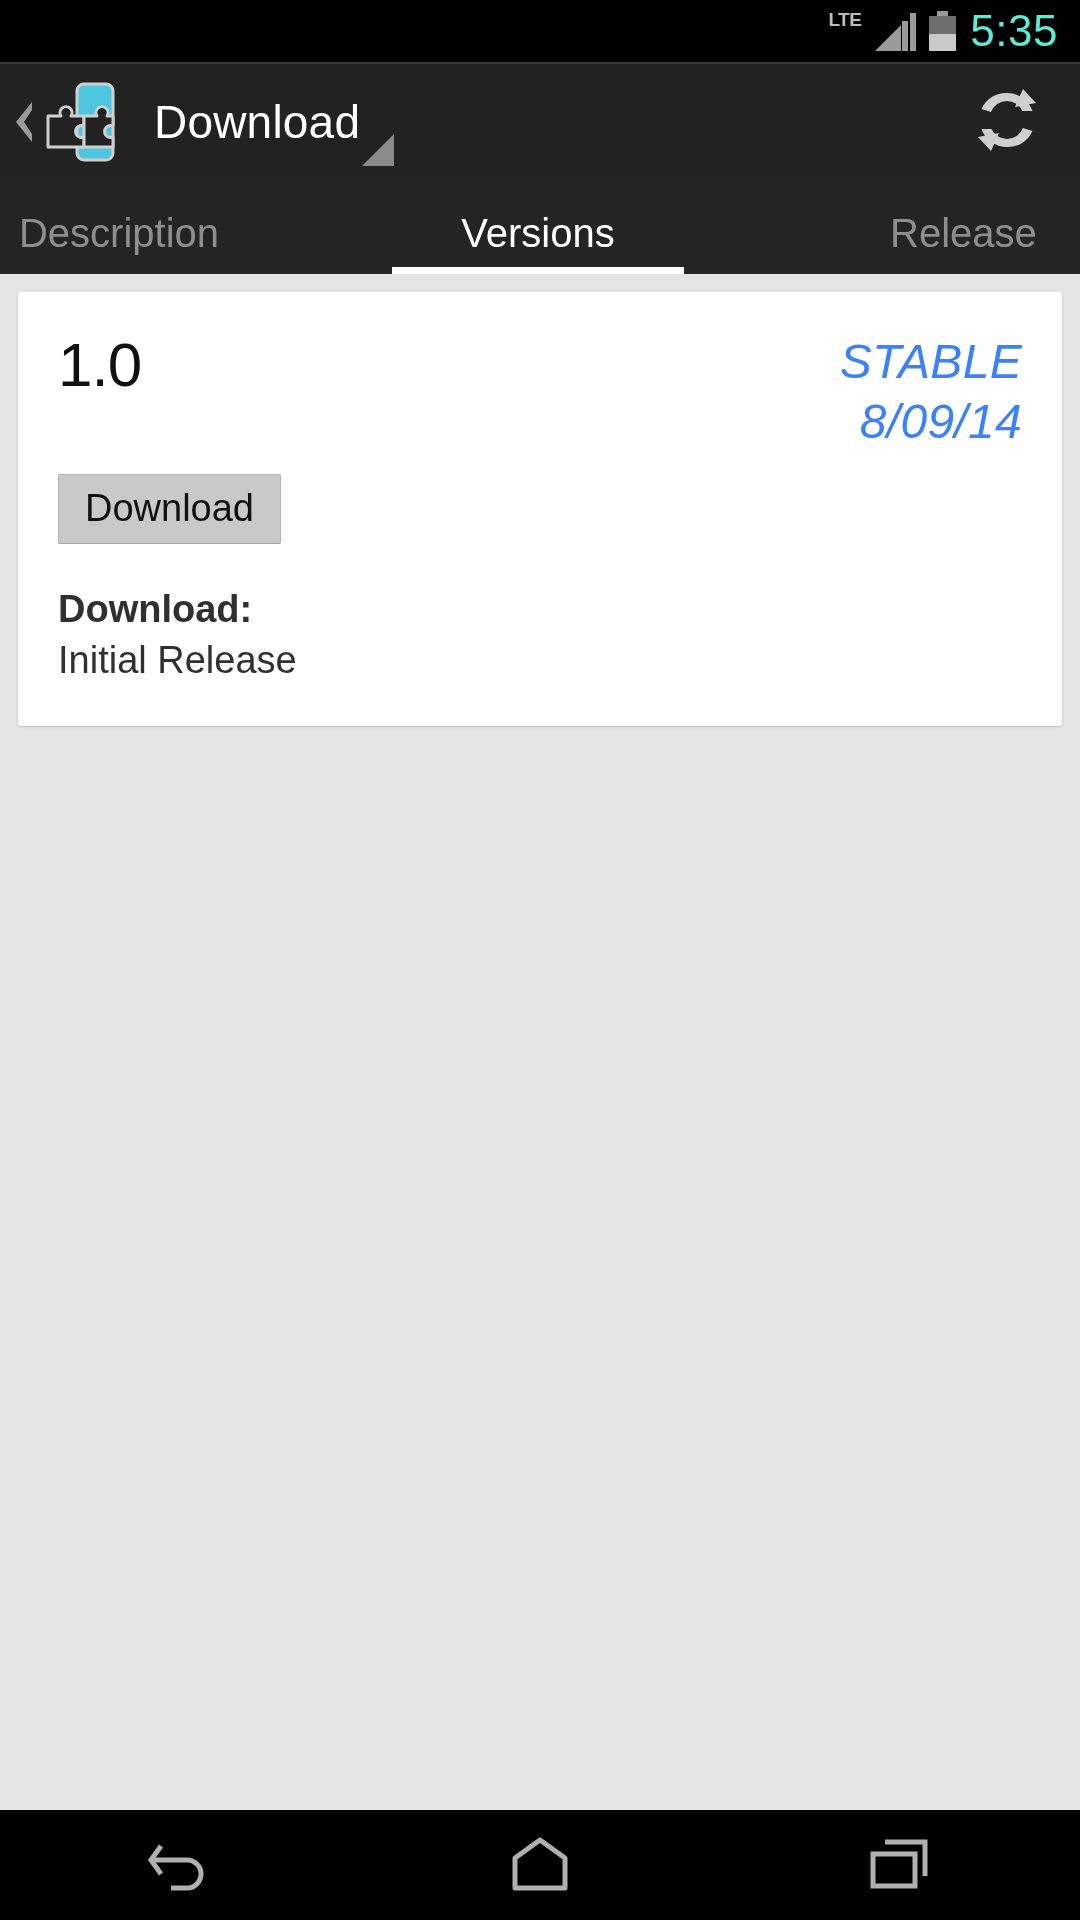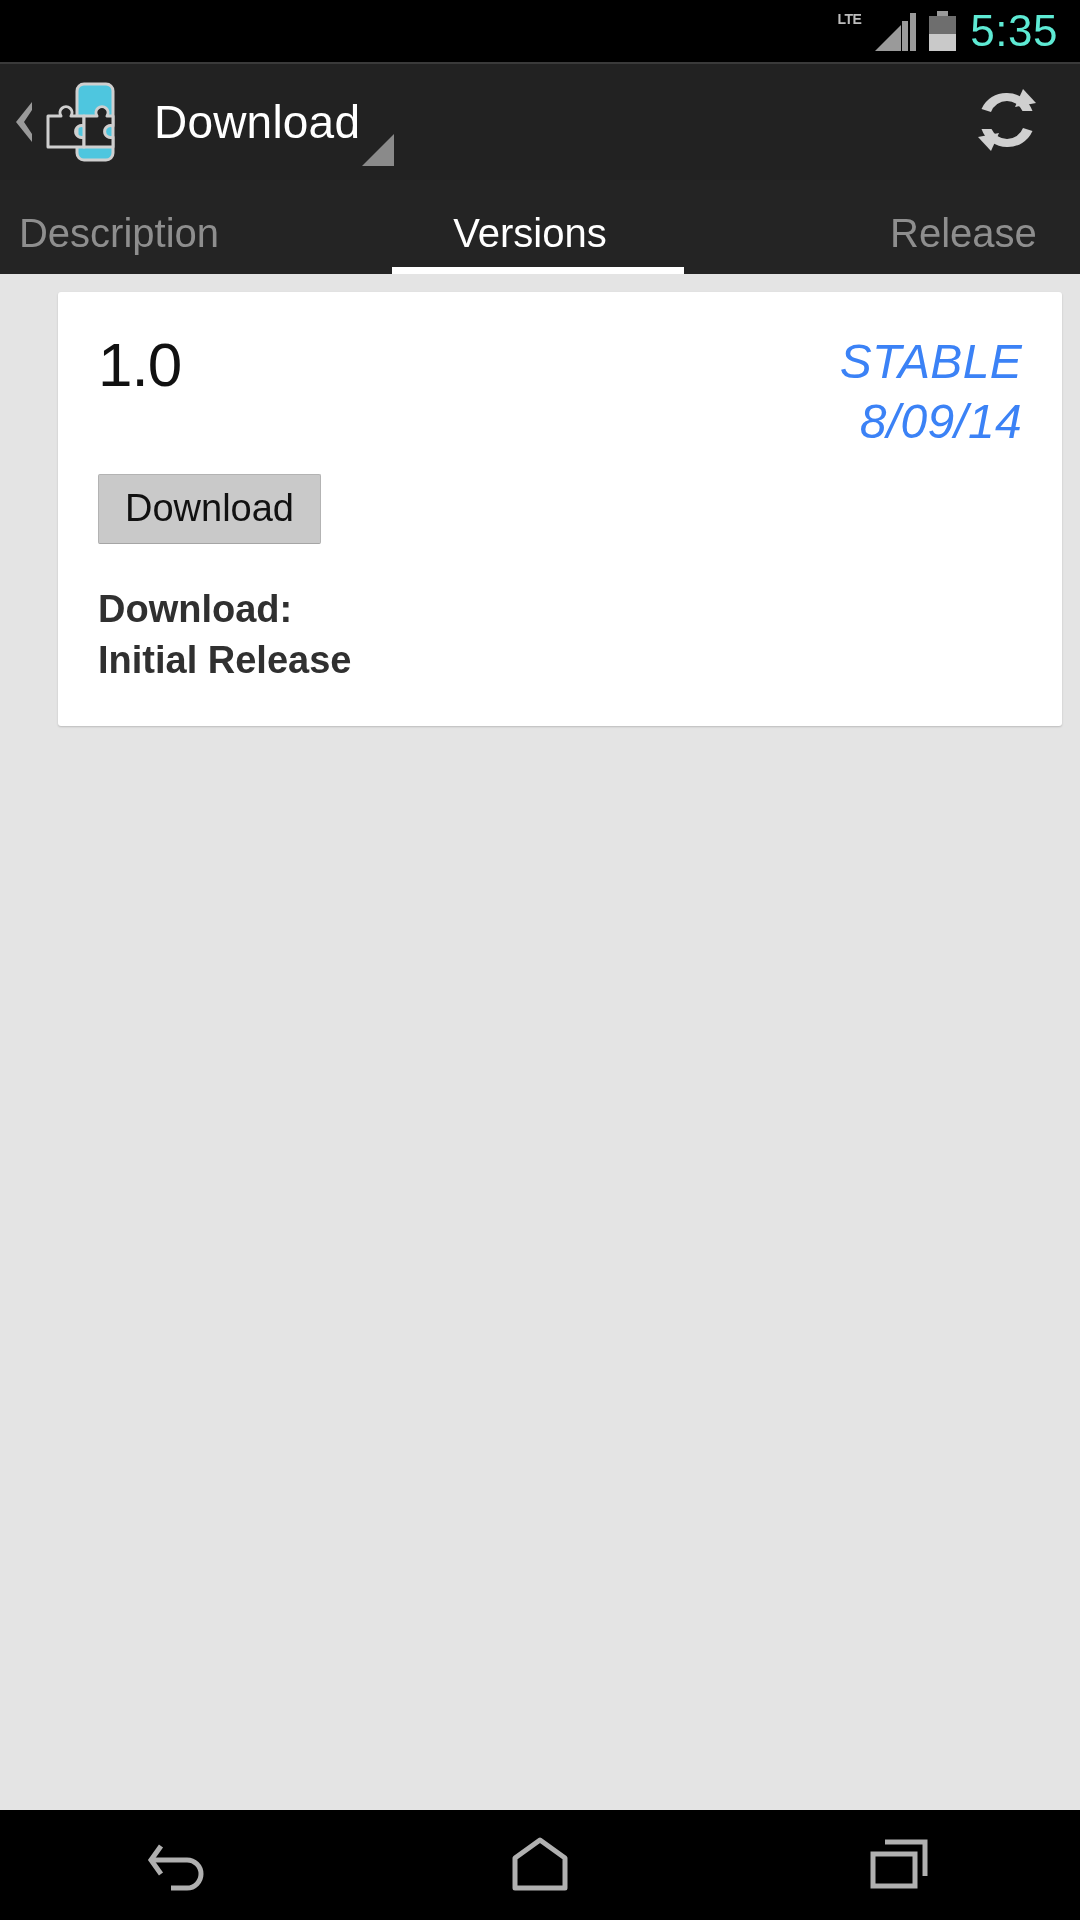--- a/index.html
+++ b/index.html
@@ -12,21 +12,21 @@
   #screen { position:relative; width:1080px; height:1920px; display:flex; flex-direction:column; }
 
   
   .statusbar {
     height:62px; background:#000000; flex:0 0 62px;
     display:flex; align-items:center; justify-content:flex-end;
     padding-right:22px; gap:14px;
   }
   .sb-lte { display:flex; flex-direction:column; align-items:flex-start; height:42px; justify-content:flex-start; }
   .sb-lte .lte-text {
-    color:#bdbdbd; font-size:14px; font-weight:bold; line-height:19px;
+    color:#bdbdbd; font-size:19px; font-weight:bold; line-height:19px;
     letter-spacing:-0.5px; font-family:"Liberation Sans", sans-serif;
   }
   .sb-signal { width:40px; height:40px; position:relative; }
   .sb-signal .tri {
     position:absolute; bottom:0; left:0; width:0; height:0;
     border-left:26px solid transparent; border-bottom:26px solid #9a9a9a;
   }
   .sb-signal .bar { position:absolute; bottom:0; background:#9a9a9a; }
   .sb-signal .b1 { left:27px; width:6px; height:30px; }
   .sb-signal .b2 { left:35px; width:6px; height:38px; }
@@ -65,48 +65,47 @@
     overflow:hidden;
   }
   .tab {
     display:flex; align-items:center; justify-content:center;
     position:relative; cursor:pointer; white-space:nowrap;
   }
   .tab-label { font-size:40px; font-weight:400;margin-top:12px; }
   .tab.inactive .tab-label { color:#8e8e8e; }
   .tab.active .tab-label { color:#ffffff; }
   .tab-desc { position:absolute; left:-6px; top:0; bottom:0; width:250px; }
-  .tab-vers { position:absolute; left:384px; top:0; bottom:0; width:292px; }
+  .tab-vers { position:absolute; left:392px; top:0; bottom:0; width:292px; }
   .tab-sett { position:absolute; left:890px; top:0; bottom:0; width:250px; justify-content:flex-start; }
   .tab-indicator {
     position:absolute; left:392px; bottom:0; width:292px; height:7px; background:#ffffff;
   }
 
   
   .content { flex:1 1 auto; background:#e4e4e4; position:relative; padding:18px 18px 0 18px; }
   .card {
     background:#ffffff; border-radius:3px; padding:40px 40px 44px 40px;
     box-shadow:0 1px 2px rgba(0,0,0,0.18);
     position:relative;
-    margin-left:40px;
   }
   .card-top { display:flex; justify-content:space-between; align-items:flex-start; }
   .version-number { font-size:62px; color:#111111; font-weight:400; line-height:1.05; letter-spacing:-1px; }
   .version-meta { text-align:right; }
   .version-meta div {
     font-style:italic; color:#3b82f6; font-size:48px; line-height:1.25; letter-spacing:0.3px;
   }
   .download-btn {
     display:inline-block; margin-top:22px;
     background:#c9c9c9; border:1px solid #b3b3b3; border-bottom-color:#a5a5a5;
     border-radius:2px; padding:14px 26px 16px 26px;
     font-size:38px; color:#111111; cursor:pointer; line-height:1;
   }
   .changes-title { margin-top:44px; font-size:38px; font-weight:bold; color:#303030; }
-  .changes-body { margin-top:8px; font-size:38px; color:#303030; font-weight:700; }
+  .changes-body { margin-top:8px; font-size:38px; color:#303030; font-weight:400; }
 
   
   .footer-bar {
     height:78px; flex:0 0 78px; background:#242424;
     display:flex; align-items:center; justify-content:center;
     border-top:1px solid #303030; border-bottom:1px solid #1a1a1a;
   }
   .footer-bar span { color:#8e8e8e; font-size:38px; font-style:italic; letter-spacing:0.4px; }
 
   

